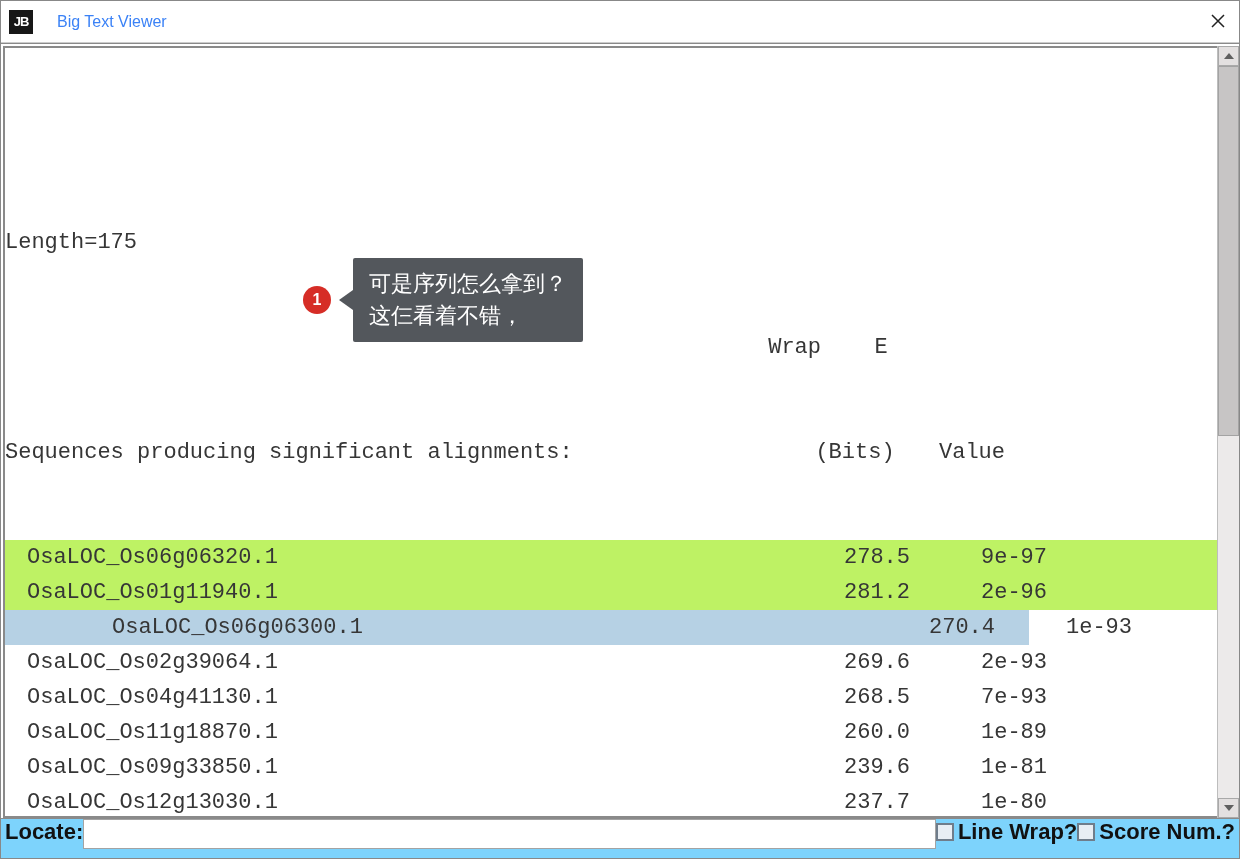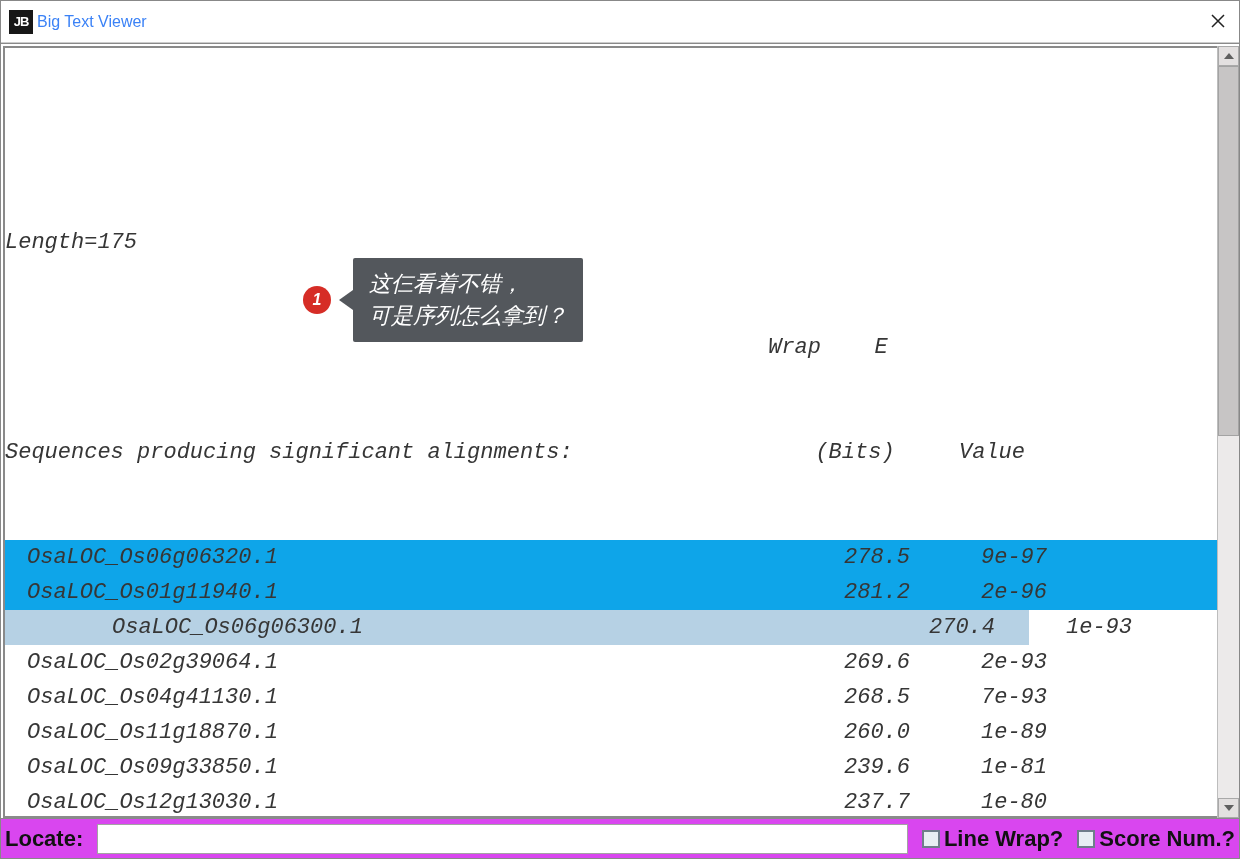--- a/index.html
+++ b/index.html
@@ -8,39 +8,39 @@
 
   .window { width: 1240px; height: 859px; display: flex; flex-direction: column; border: 1px solid #888; }
 
   .titlebar {
     height: 42px; display: flex; align-items: center; padding: 0 8px;
     background: #fff; border-bottom: 1px solid #ccc;
   }
   .titlebar .app-icon {
     width: 24px; height: 24px; background: #171717; color: #fff;
     font-size: 13px; font-weight: bold; display: flex; align-items: center;
-    justify-content: center; margin-right: 4px; letter-spacing: -1px;
+    justify-content: center; margin-right: 24px; letter-spacing: -1px;
     font-family: Arial, sans-serif;
   }
   .titlebar .title { font-size: 16px; color: #3b82f6; flex: 1; }
   .titlebar .close { font-size: 20px; color: #333; cursor: pointer; padding: 0 6px; }
 
   .main { flex: 1; display: flex; overflow: hidden; position: relative; border-top: 1px solid #8a8a8a; }
   .viewer {
     flex: 1; overflow: hidden; position: relative;
-    border: 2px solid #8a8a8a; border-right: none; margin: 2px 0 0 2px; font-style: italic;
+    border: 2px solid #8a8a8a; border-right: none; margin: 2px 0 0 2px;
   }
   .content {
     font-family: "NSimSun", "SimSun", "Courier New", monospace;
     font-size: 22px; line-height: 35px; white-space: pre;
     color: #363636; padding: 2px 0 0 0;
   }
   .content .row { display: flex; padding-left: 0; }
   .content .row.indent { padding-left: 22px; }
-  .content .row.sel { background: #0ea5e9; }
+  .content .row.sel { background: #bef264; }
   .content .row.partial-sel {
     background: linear-gradient(to right, #b6d1e4 0, #b6d1e4 1024px, transparent 1024px);
     justify-content: center;
   }
   .col-name  { width: 800px; }
   .col-score { width: 100px; text-align: center; }
   .col-e     { width: 120px; text-align: right; }
   .hdr-score { width: 816px; text-align: right; padding-right: 0; }
   .hdr-e     { width: 120px; text-align: center; }
 
@@ -54,22 +54,22 @@
     background: #e3e0e0; border: 1px solid #a9a9a9; cursor: pointer;
   }
   .scrollbar .arrow svg { fill: #5f5f5f; }
   .scrollbar .track { flex: 1; position: relative; }
   .scrollbar .thumb {
     position: absolute; top: 0; left: 0; right: 0; height: 370px;
     background: #c7c5c5; border: 1px solid #a3a3a3;
   }
 
   .footer {
-    height: 40px; display: flex; align-items: center; padding: 0 4px;
-    border-top: 1px solid #8a8a8a; background: #d946ef; gap: 14px;
+    height: 40px; display: flex; align-items: flex-start; padding: 0 4px;
+    border-top: 1px solid #8a8a8a; background: #7dd3fc; gap: 0;
   }
   .footer .label { font-size: 22px; font-weight: bold; color: #111; }
   .footer input.locate {
     flex: 1; height: 30px; font-size: 18px; padding: 0 4px;
     background: #fff; border: 1px solid #a3a3a3;
   }
   .footer .chk {
     display: flex; align-items: center; gap: 4px; font-size: 22px;
     font-weight: bold; color: #111; cursor: pointer;
   }
@@ -117,31 +117,31 @@
       <div class="content">
         <div class="row">&nbsp;</div>
         <div class="row">Length=175</div>
         <div class="row">
           <span class="hdr-score">Wrap</span>
           <span class="hdr-e">E</span>
         </div>
         <div class="row">
           <span class="col-name">Sequences producing significant alignments:</span>
           <span class="col-score">(Bits)</span>
-          <span class="col-e" style="text-align:right;padding-left:14px">Value</span>
+          <span class="col-e" style="text-align:center;padding-left:14px">Value</span>
         </div>
         <div id="rows-container"><div class="row indent sel"><span class="col-name">OsaLOC_Os06g06320.1</span><span class="col-score">278.5</span><span class="col-e">9e-97</span></div><div class="row indent sel"><span class="col-name">OsaLOC_Os01g11940.1</span><span class="col-score">281.2</span><span class="col-e">2e-96</span></div><div class="row indent partial-sel"><span class="col-name">OsaLOC_Os06g06300.1</span><span class="col-score">270.4</span><span class="col-e">1e-93</span></div><div class="row indent"><span class="col-name">OsaLOC_Os02g39064.1</span><span class="col-score">269.6</span><span class="col-e">2e-93</span></div><div class="row indent"><span class="col-name">OsaLOC_Os04g41130.1</span><span class="col-score">268.5</span><span class="col-e">7e-93</span></div><div class="row indent"><span class="col-name">OsaLOC_Os11g18870.1</span><span class="col-score">260.0</span><span class="col-e">1e-89</span></div><div class="row indent"><span class="col-name">OsaLOC_Os09g33850.1</span><span class="col-score">239.6</span><span class="col-e">1e-81</span></div><div class="row indent"><span class="col-name">OsaLOC_Os12g13030.1</span><span class="col-score">237.7</span><span class="col-e">1e-80</span></div></div>
       </div>
 
       <div class="callout">
         <div class="badge">1</div>
         <div class="arrowhead"></div>
         <div class="bubble">
+          <div>可是序列怎么拿到？</div>
           <div>这仨看着不错，</div>
-          <div>可是序列怎么拿到？</div>
         </div>
       </div>
     </div>
 
     <div class="scrollbar">
       <div class="arrow">
         <svg width="10" height="8" viewBox="0 0 10 8">
             <path d="M0 7 L5 1 L10 7 Z"></path>
           </svg>
       </div>

